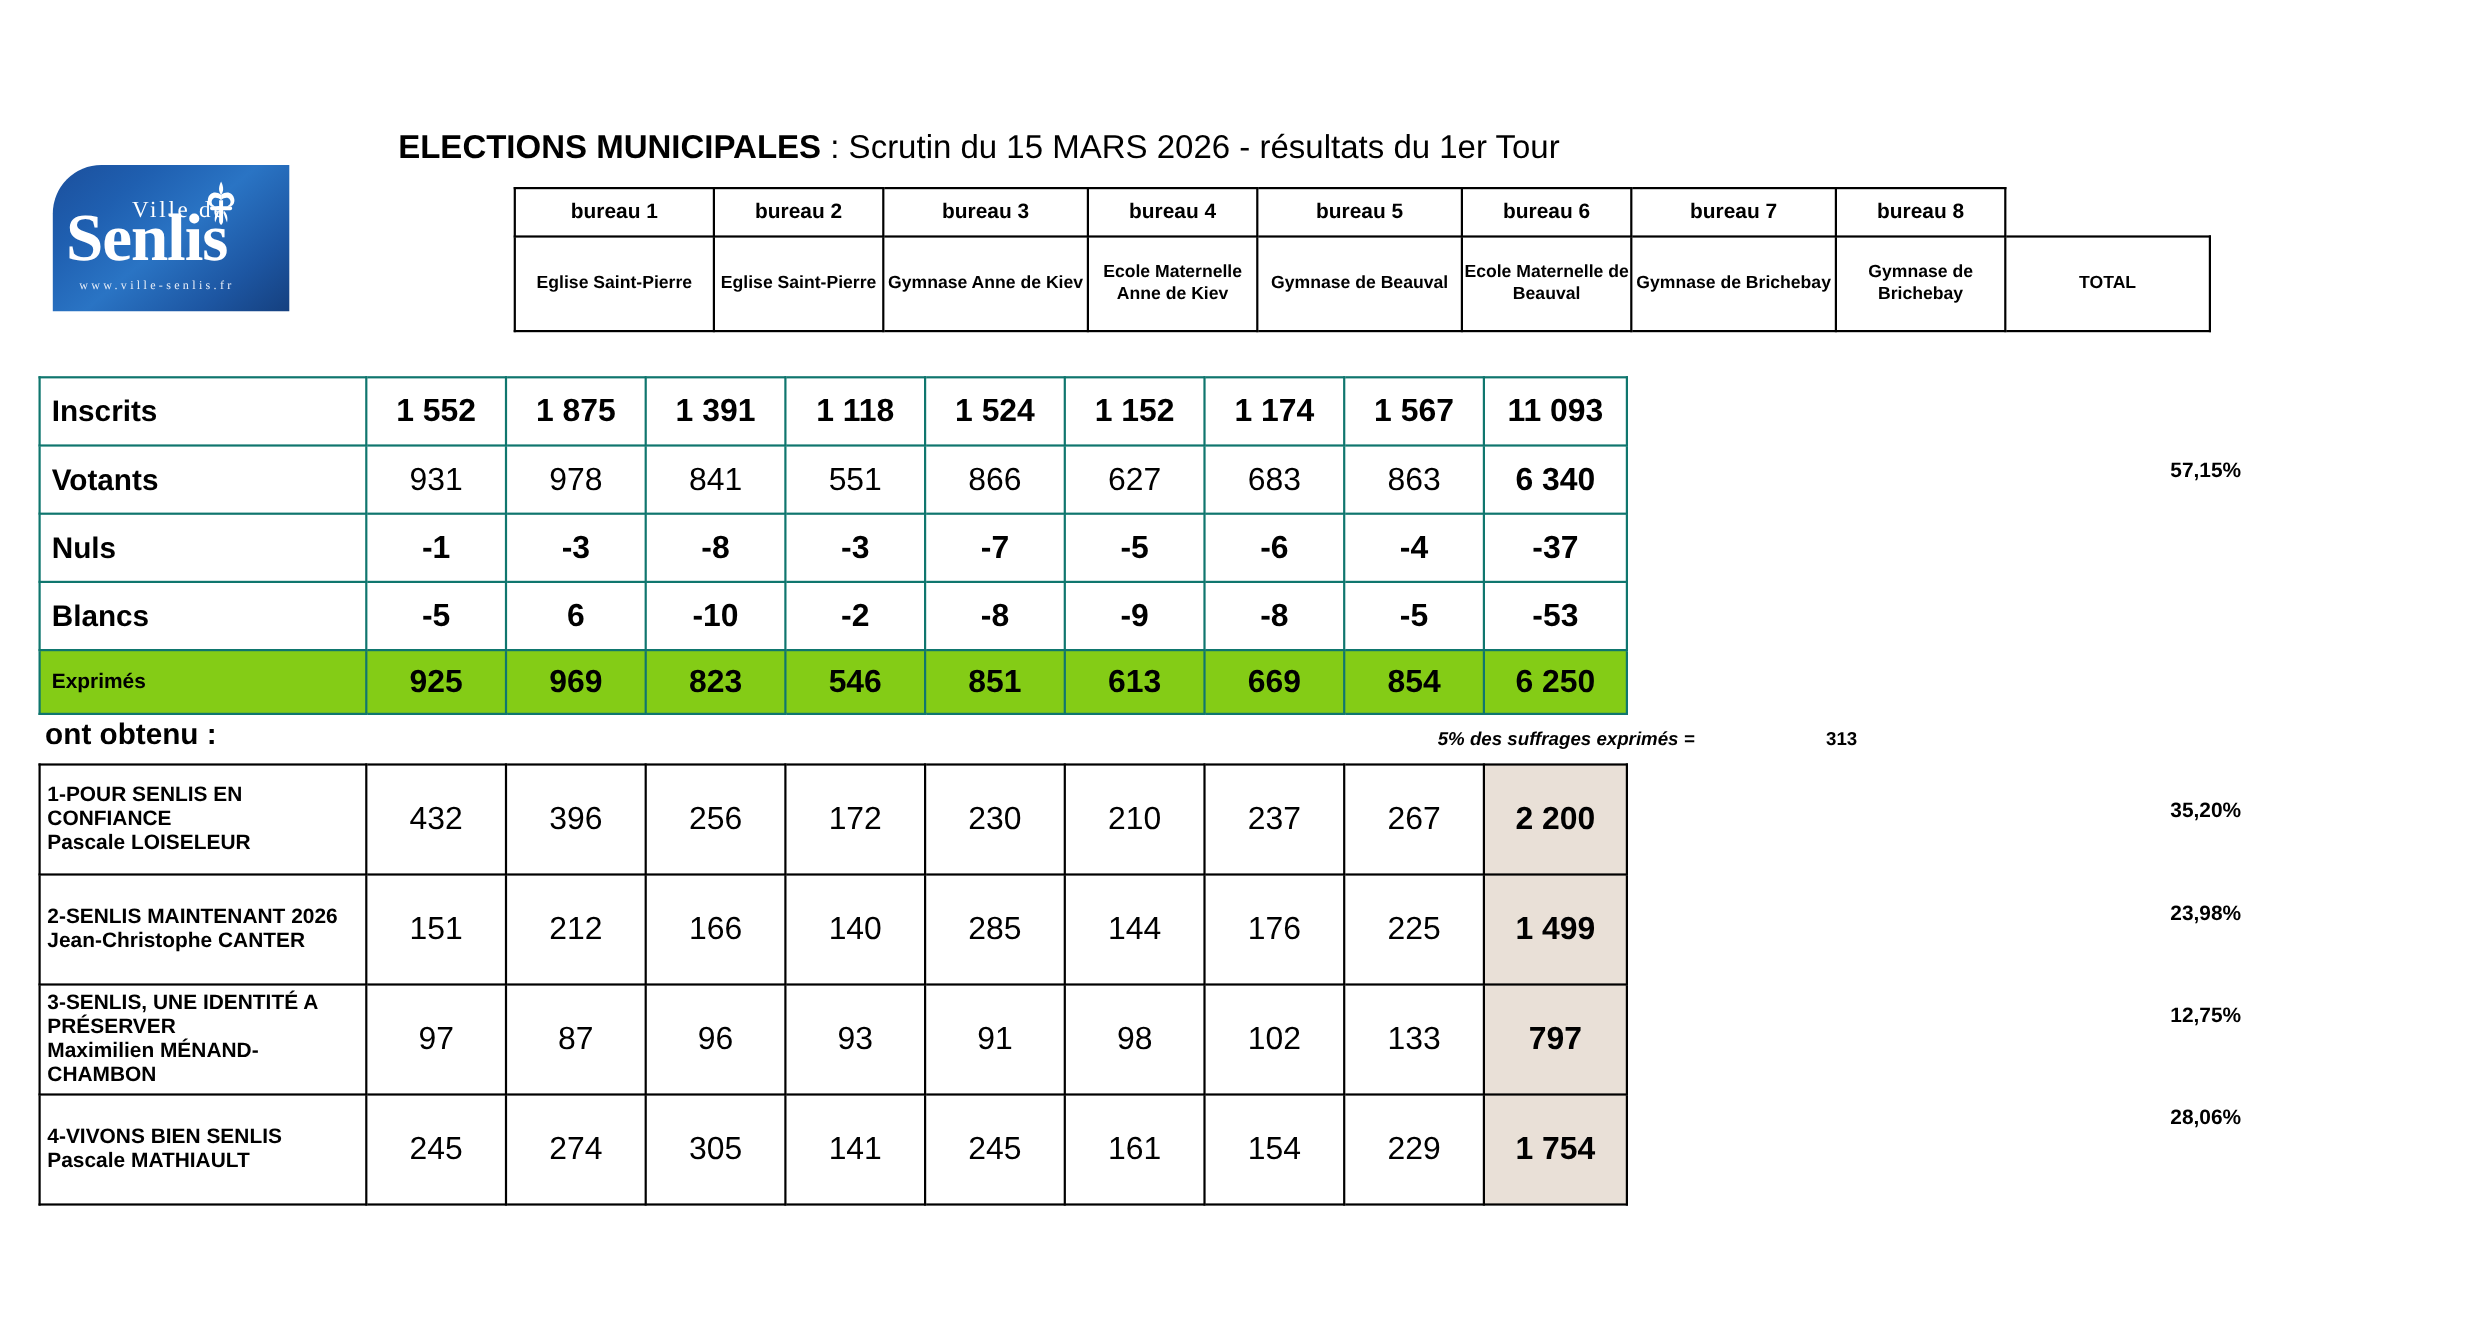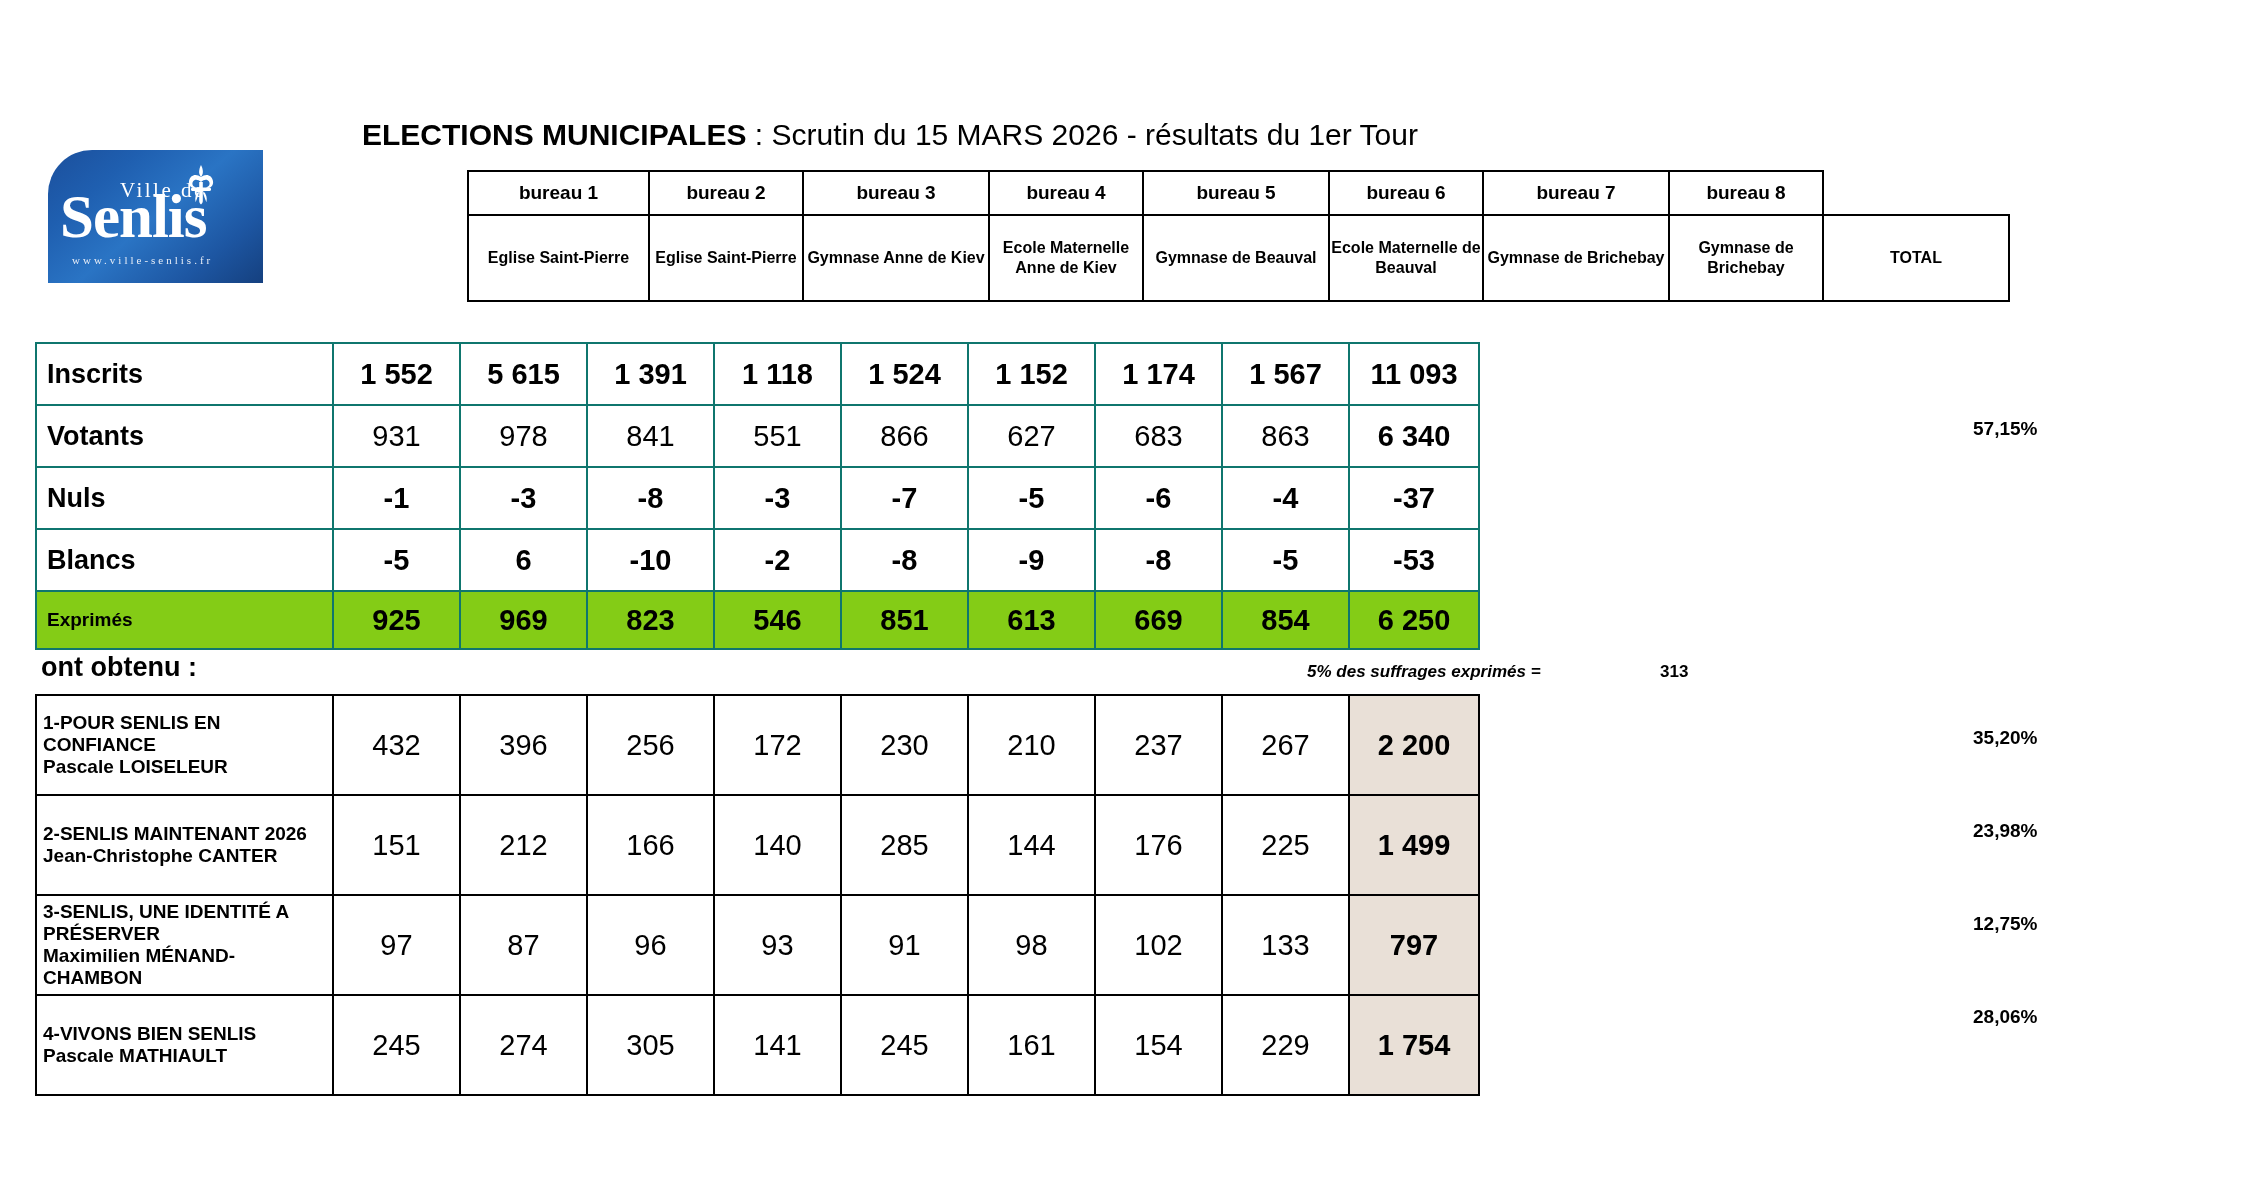--- a/index.html
+++ b/index.html
@@ -205,21 +205,21 @@
       <col style="width:127px">
         <col style="width:127px">
         <col style="width:127px">
         <col style="width:127px">
       <col style="width:130px">
     </colgroup>
     <tbody>
         <tr class="bold">
       <td class="lbl">Inscrits</td>
       <td>1 552</td>
-      <td>5 615</td>
+      <td>1 875</td>
       <td>1 391</td>
       <td>1 118</td>
       <td>1 524</td>
       <td>1 152</td>
       <td>1 174</td>
       <td>1 567</td>
       <td>11 093</td>
     </tr>
     <tr>
       <td class="lbl">Votants</td>

